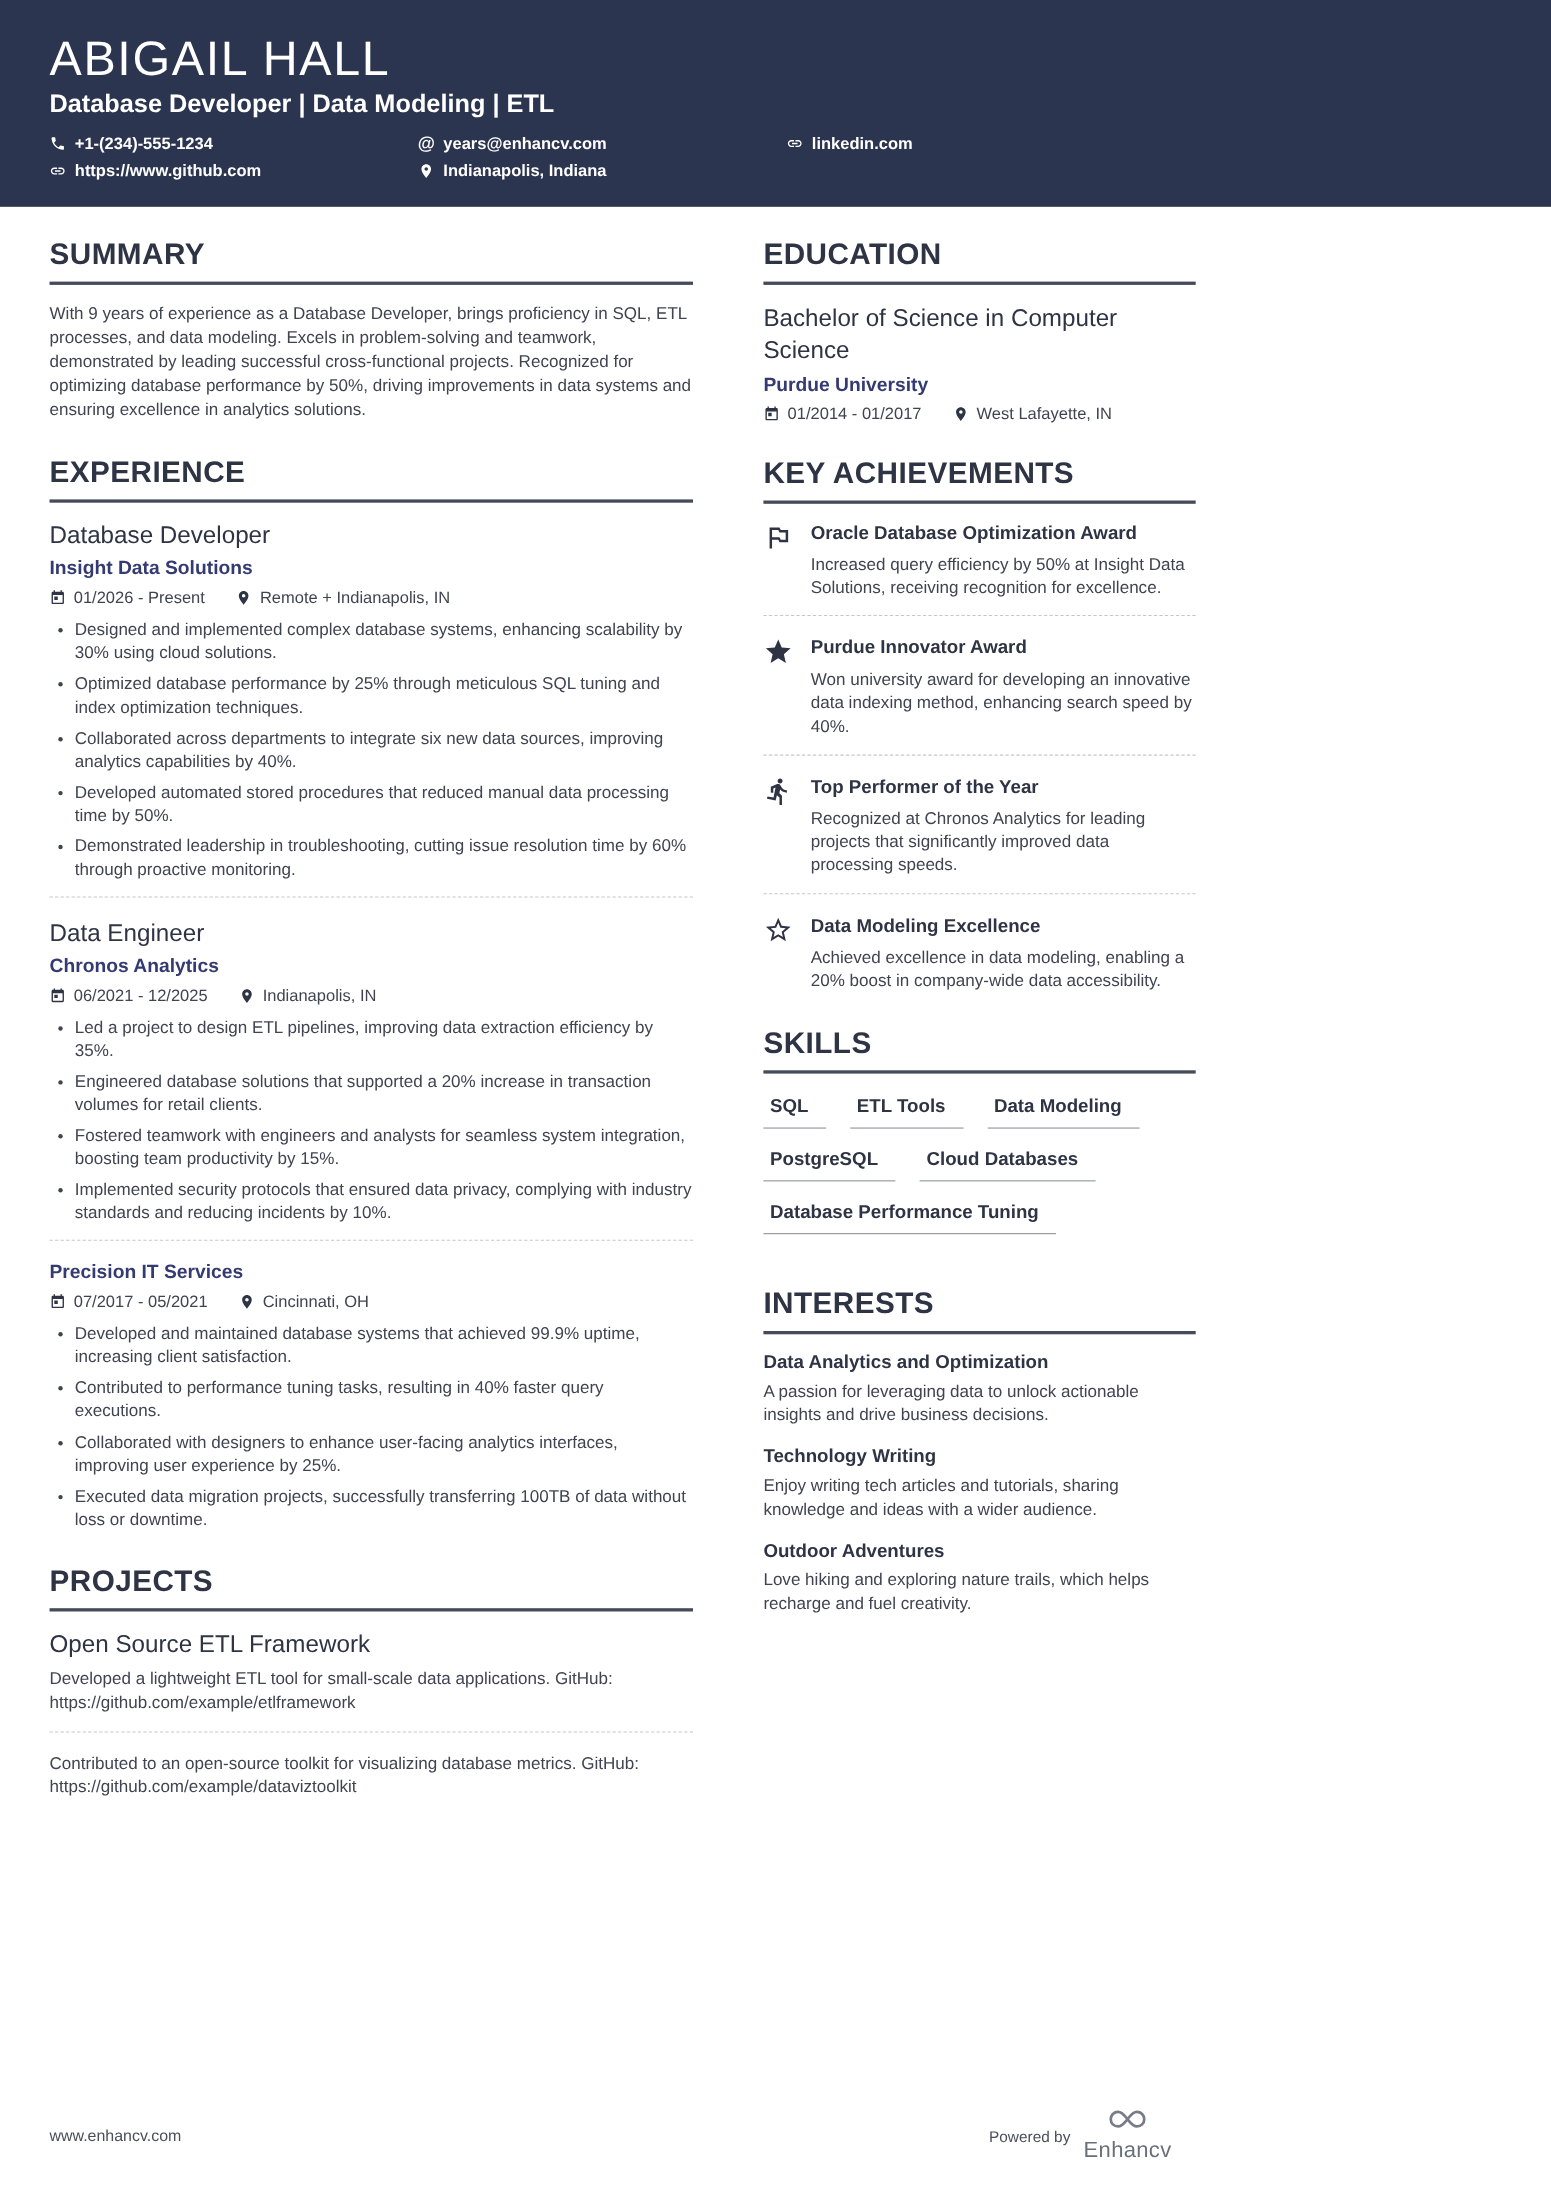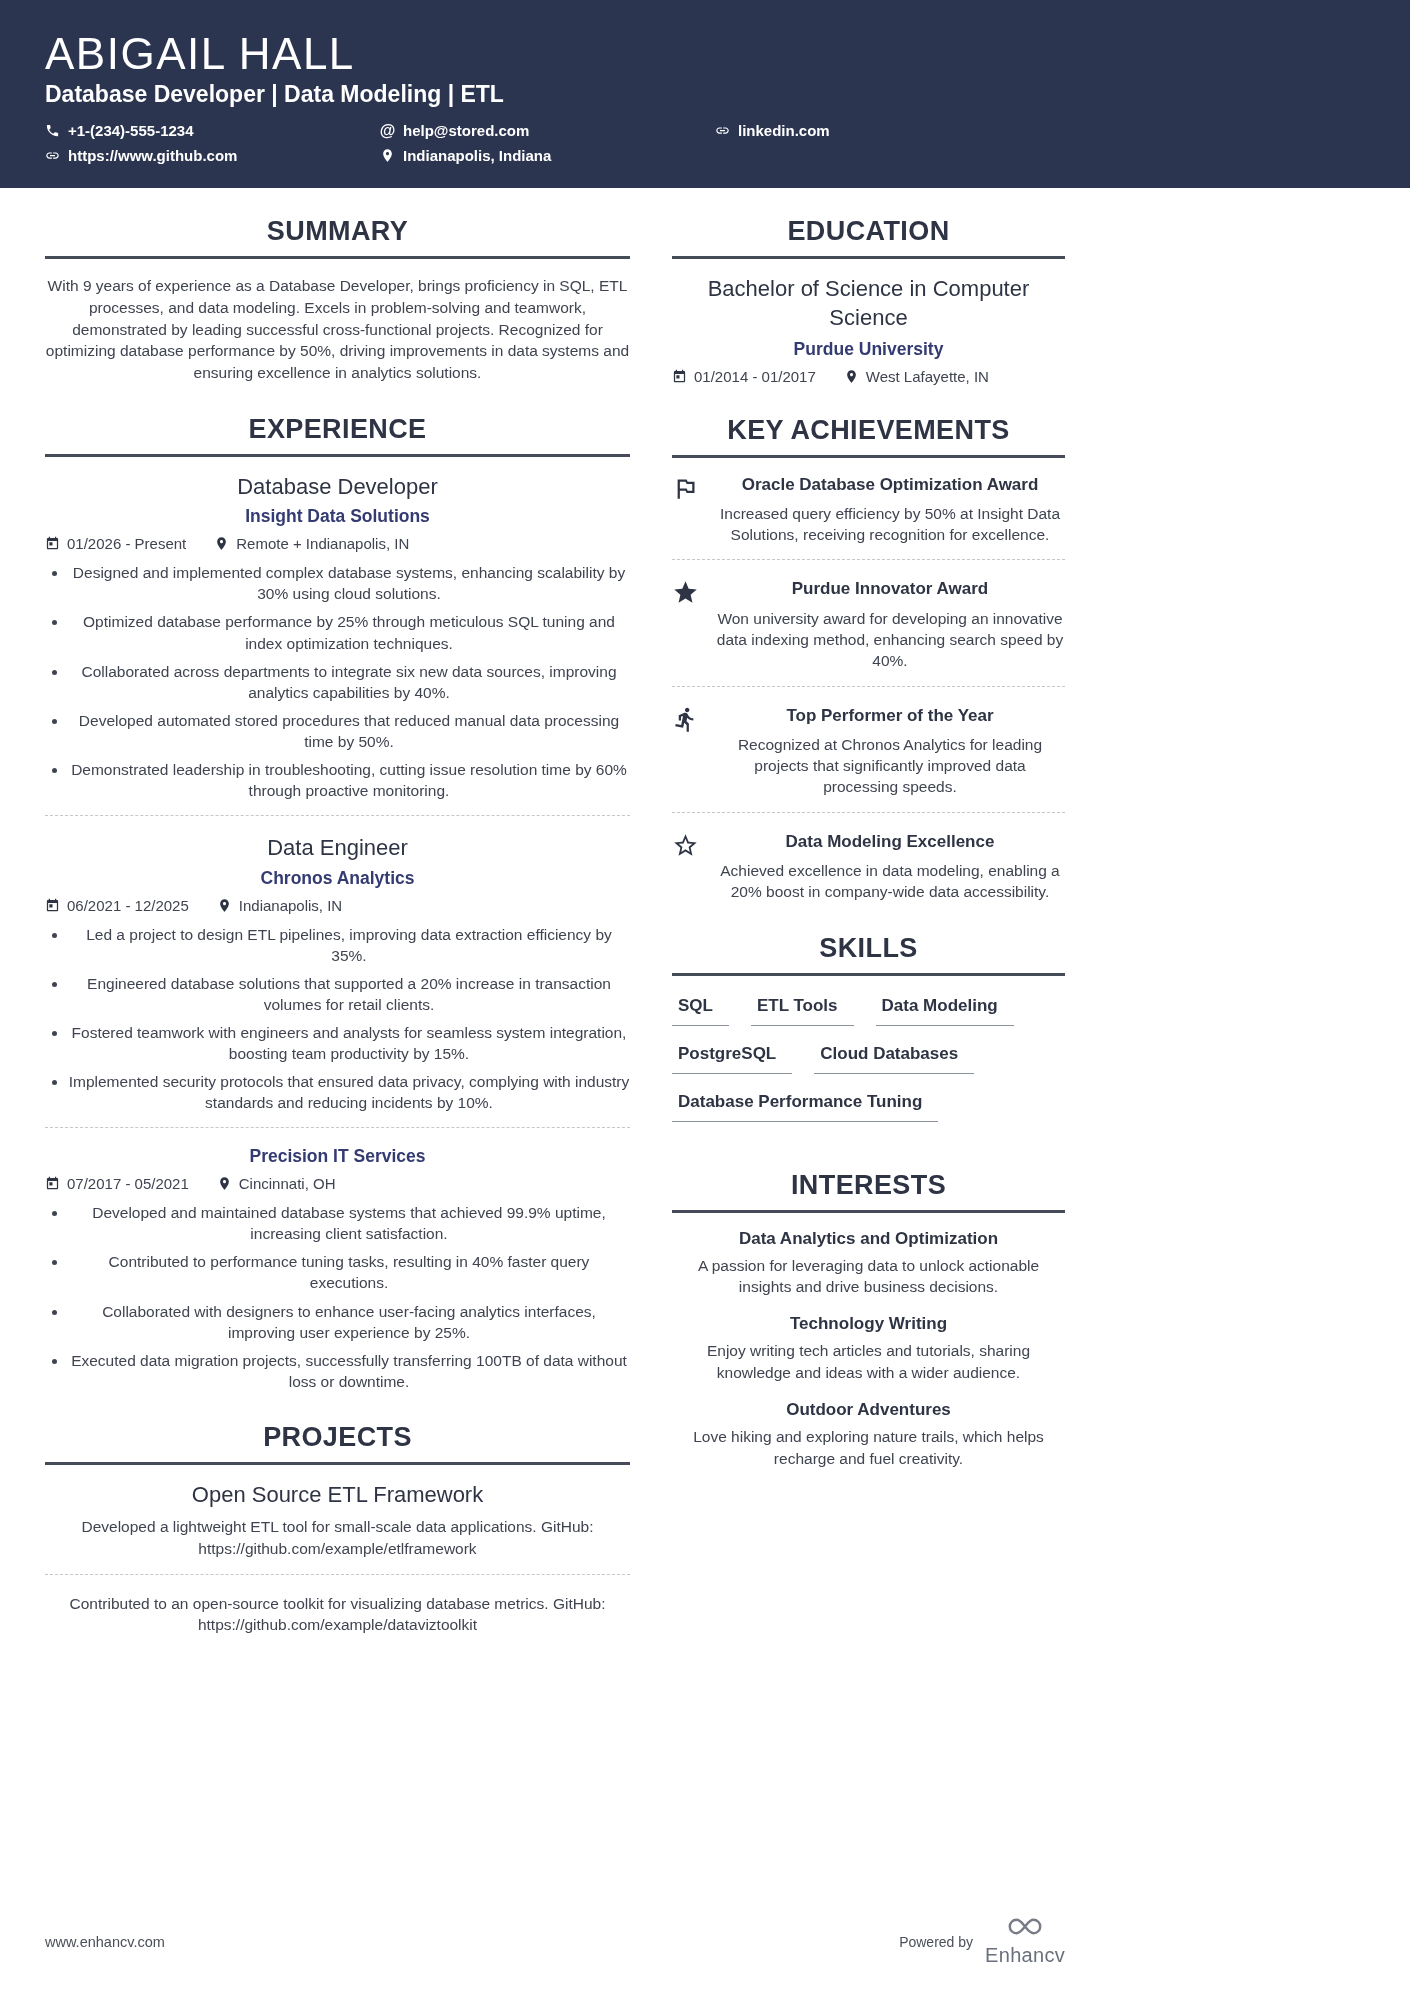--- a/index.html
+++ b/index.html
@@ -11,21 +11,21 @@
   .header { background:#2c3550; color:#ffffff; padding:30px 45px 24px 45px; }
   .name { font-size:44px; font-weight:400; letter-spacing:1.5px; line-height:1.1; }
   .headline { font-size:23px; font-weight:700; margin-top:3px; }
   .contact-grid { display:grid; grid-template-columns:335px 335px 350px; row-gap:8px; margin-top:14px; font-size:15px; font-weight:700; }
   .contact-item { display:flex; align-items:center; gap:8px; }
   .cicon { width:15px; height:15px; display:inline-flex; align-items:center; justify-content:center; flex-shrink:0; }
   .cicon svg { width:15px; height:15px; fill:#ffffff; }
   .at-glyph { font-size:16px; font-weight:700; line-height:1; }
 
   
-  .content { display:flex; gap:42px; padding:28px 0 0 45px; width:1065px;text-align:center; }
+  .content { display:flex; gap:64px; padding:28px 0 0 45px; width:1065px; }
   .col-left { width:585px; flex-shrink:0; }
   .col-right { width:393px; flex-shrink:0; }
   section { margin-bottom:30px; }
   .sec-h { font-size:27px; font-weight:700; color:#2e3444; letter-spacing:0.4px; border-bottom:3px solid #454b58; padding-bottom:9px; margin-bottom:16px; }
 
   .body-text { font-size:15.5px; line-height:1.4; color:#3f4450; }
 
   .job-name { font-size:22px; font-weight:400; color:#2e3444; line-height:1.25; }
   .company { font-size:17.5px; font-weight:700; color:#343b72; margin-top:6px; }
   .meta-row { display:flex; gap:28px; margin-top:8px; font-size:15px; font-weight:500; color:#3f4450; align-items:center; flex-wrap:wrap; }
@@ -73,21 +73,21 @@
       <div class="contact-item">
         <span class="cicon">
           <svg viewBox="0 0 24 24">
               <path d="M6.62 10.79c1.44 2.83 3.76 5.14 6.59 6.59l2.2-2.21c.27-.27.67-.36 1.02-.24 1.12.37 2.33.57 3.57.57.55 0 1 .45 1 1V20c0 .55-.45 1-1 1-9.39 0-17-7.61-17-17 0-.55.45-1 1-1h3.5c.55 0 1 .45 1 1 0 1.25.2 2.45.57 3.57.11.35.03.74-.25 1.02l-2.2 2.2z"></path>
             </svg>
         </span>
         <span class="ctext">+1-(234)-555-1234</span>
       </div>
       <div class="contact-item">
         <span class="cicon at-glyph">@</span>
-        <span class="ctext">help@stored.com</span>
+        <span class="ctext">years@enhancv.com</span>
       </div>
       <div class="contact-item">
         <span class="cicon">
           <svg viewBox="0 0 24 24">
               <path d="M3.9 12c0-1.71 1.39-3.1 3.1-3.1h4V7H7c-2.76 0-5 2.24-5 5s2.24 5 5 5h4v-1.9H7c-1.71 0-3.1-1.39-3.1-3.1zM8 13h8v-2H8v2zm9-6h-4v1.9h4c1.71 0 3.1 1.39 3.1 3.1s-1.39 3.1-3.1 3.1h-4V17h4c2.76 0 5-2.24 5-5s-2.24-5-5-5z"></path>
             </svg>
         </span>
         <span class="ctext">linkedin.com</span>
       </div>
       <div class="contact-item">

